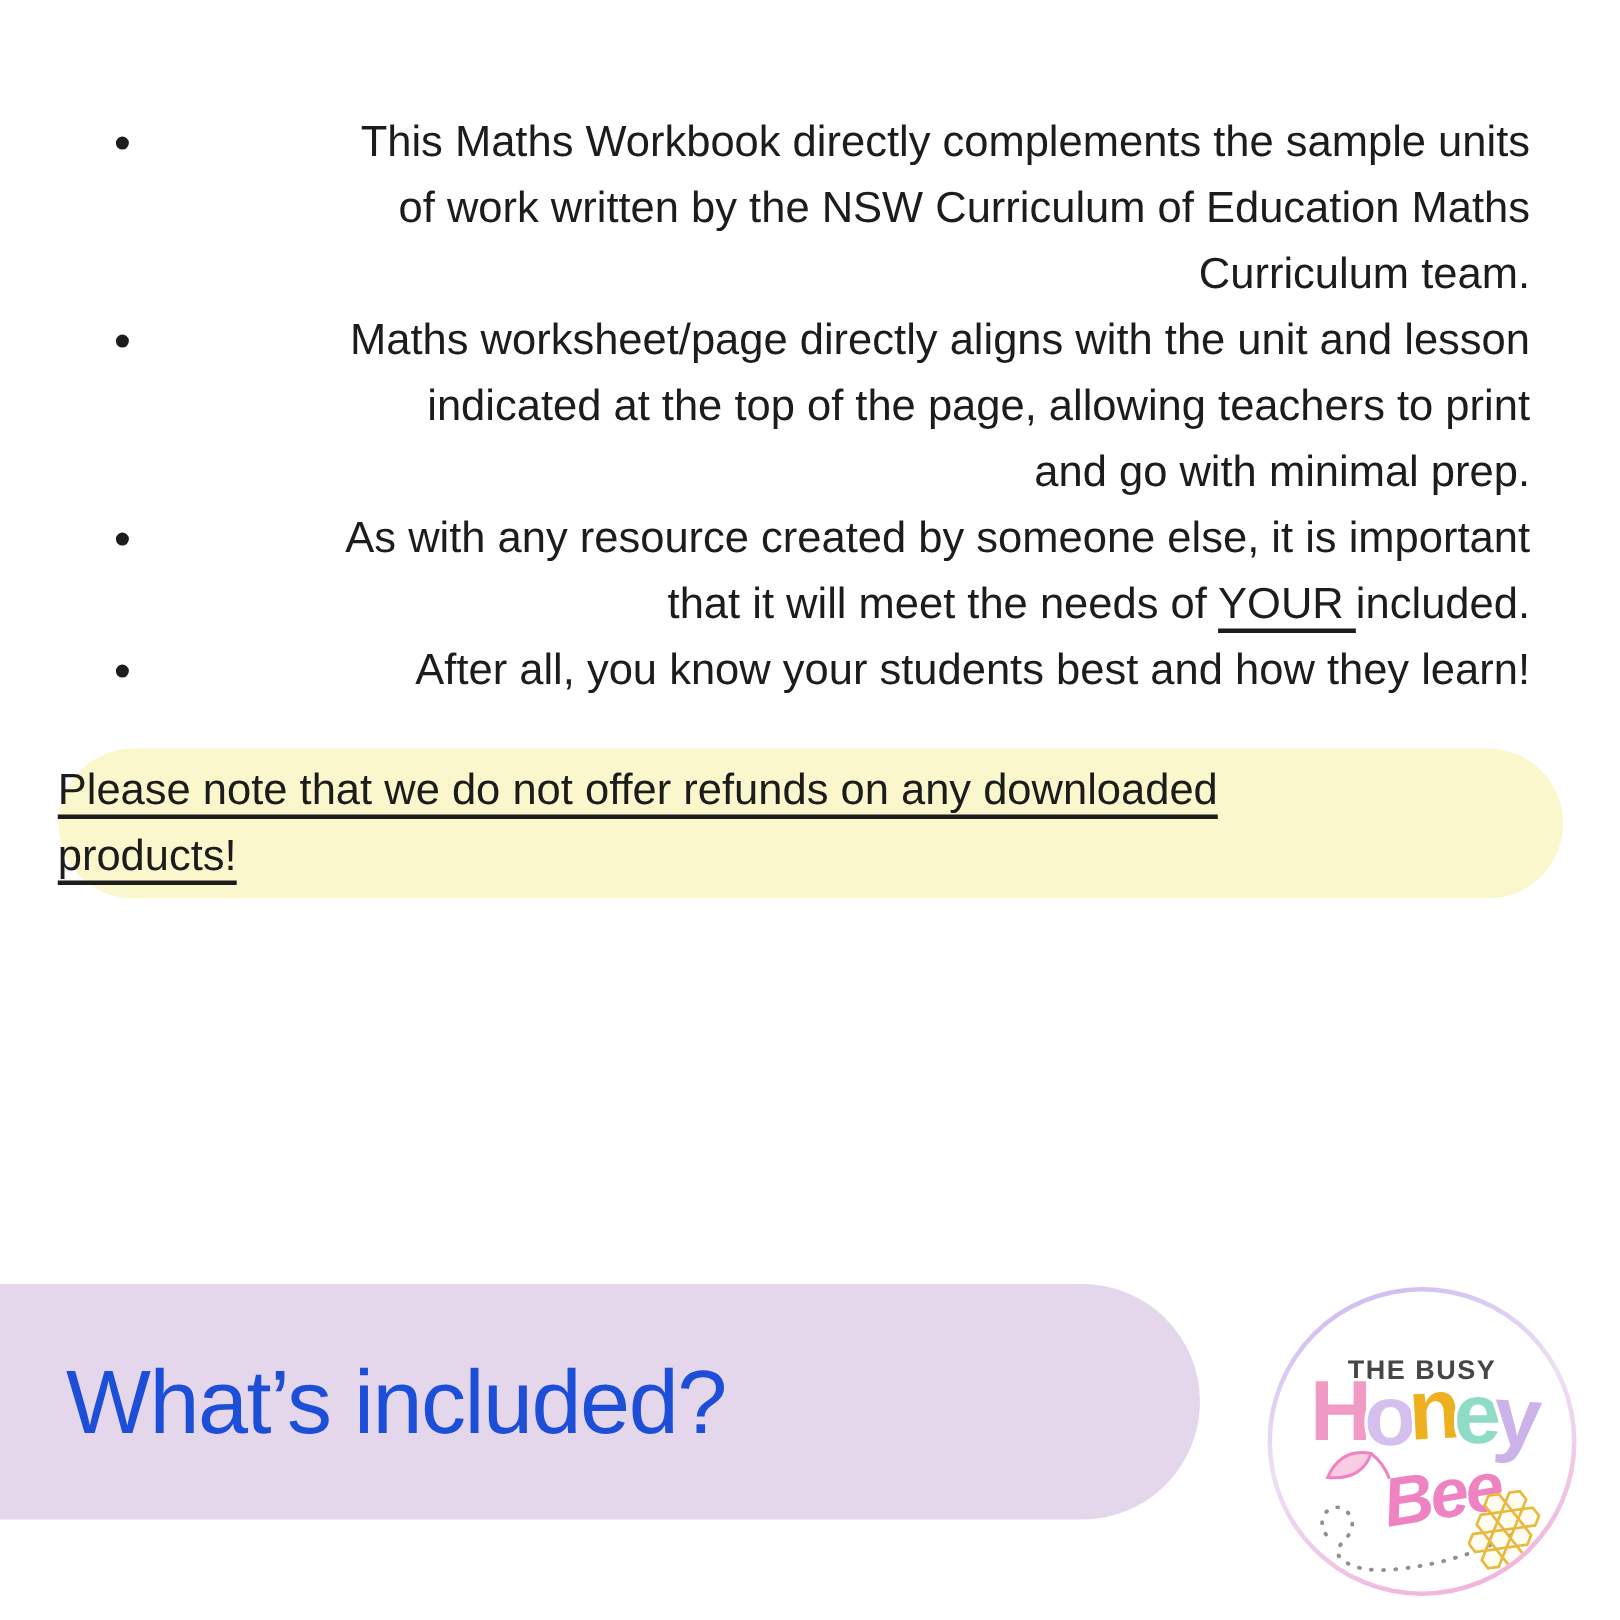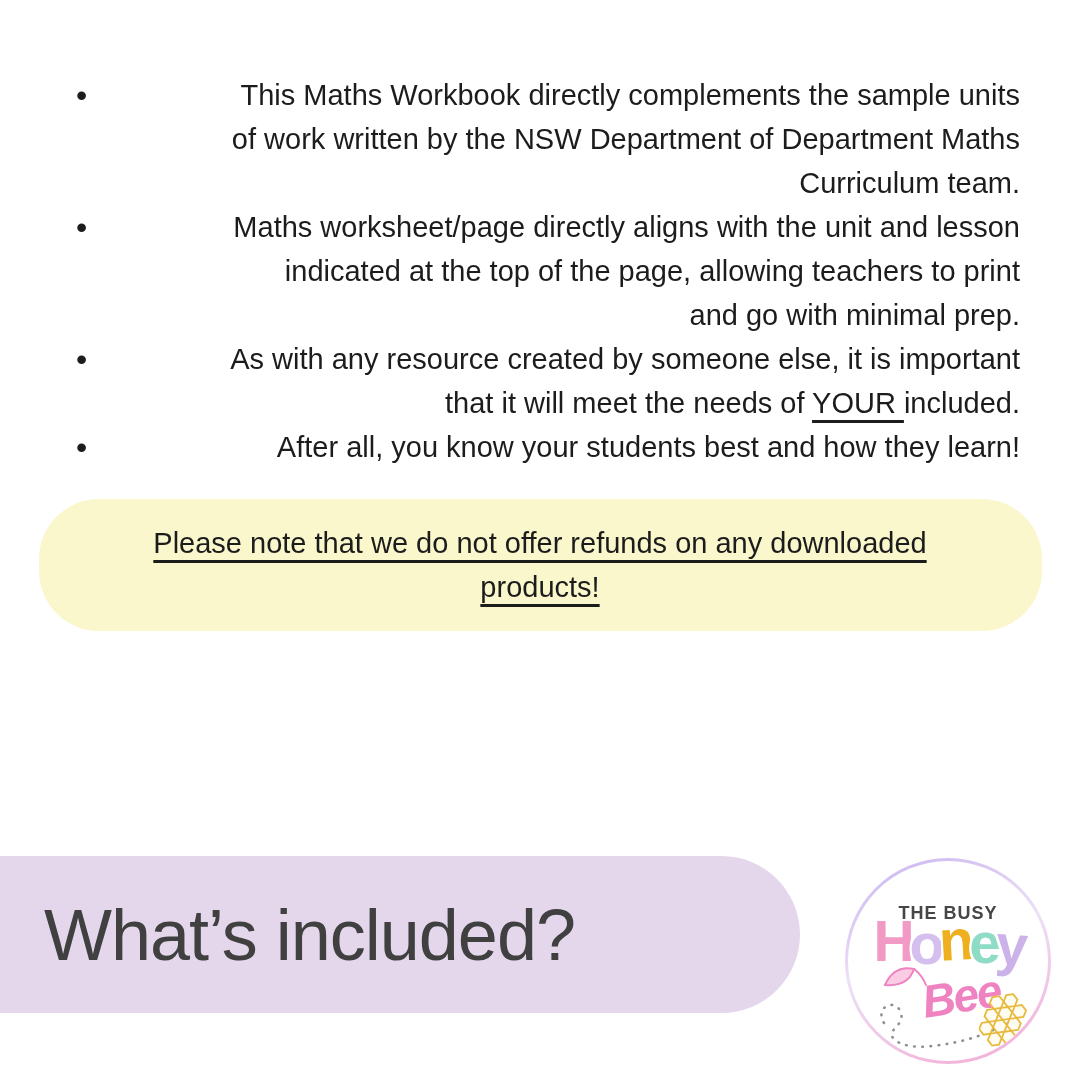--- a/index.html
+++ b/index.html
@@ -36,43 +36,43 @@
   ul.bullet-list li::before{
     content:"\2022";
     position:absolute;left:16px;top:0;
     font-size:32px;line-height:44px;color:var(--text);
   }
 
   
   .notice{
     box-sizing:border-box;
     margin:30px auto 0 auto;
-    width:1003px;height:132px;
+    width:1003px;height:100px;
     background:var(--notice-bg);
     border-radius:60px;
     display:flex;flex-direction:column;justify-content:center;
-    text-align:center;font-size:29px;line-height:44px;
+    text-align:left;font-size:29px;line-height:44px;
   }
 
   
   .preview{
     margin:27px auto 0 auto;width:1000px;
     text-align:center;font-size:29px;line-height:44px;
   }
 
   
   .band{
     position:absolute;left:0;top:856px;width:800px;height:157px;
     background:var(--band-bg);
     border-radius:0 79px 79px 0;
     display:flex;align-items:center;
   }
   .band .title{
-    margin-left:44px;font-size:72px;letter-spacing:-1px;
-    color:#404040;white-space:nowrap;
+    margin-left:44px;font-size:60px;letter-spacing:-1px;
+    color:#1d4ed8;white-space:nowrap;
   }
 
   
   .logo{position:absolute;left:845px;top:858px;width:206px;height:206px;}
   .logo-ring{
     width:100%;height:100%;border-radius:50%;
     background:linear-gradient(160deg,var(--ring-a) 0%,#ece0f5 45%,var(--ring-b) 100%);
     padding:0;position:relative;box-sizing:border-box;
   }
   .logo-inner{
@@ -107,21 +107,21 @@
   .bee-trail{position:absolute;left:18px;bottom:8px;}
   .honeycomb{position:absolute;right:8px;bottom:10px;transform:rotate(-8deg);}
 </style>
 </head>
 <body>
 
 <div>
   <ul class="bullet-list">
       <li>
         <span class="line"><span>This Maths Workbook directly complements the sample units</span></span>
-        <span class="line"><span>of work written by the NSW Department of Department Maths</span></span>
+        <span class="line"><span>of work written by the NSW Curriculum of Education Maths</span></span>
         <span class="line"><span>Curriculum team.</span></span>
       </li>
       <li>
         <span class="line"><span>Maths worksheet/page directly aligns with the unit and lesson</span></span>
         <span class="line"><span>indicated at the top of the page, allowing teachers to print</span></span>
         <span class="line"><span>and go with minimal prep.</span></span>
       </li>
       <li>
         <span class="line"><span>As with any resource created by someone else, it is important</span></span>
         <span class="line"><span>that it will meet the needs of </span><span class="u">YOUR </span><span>included.</span></span>

